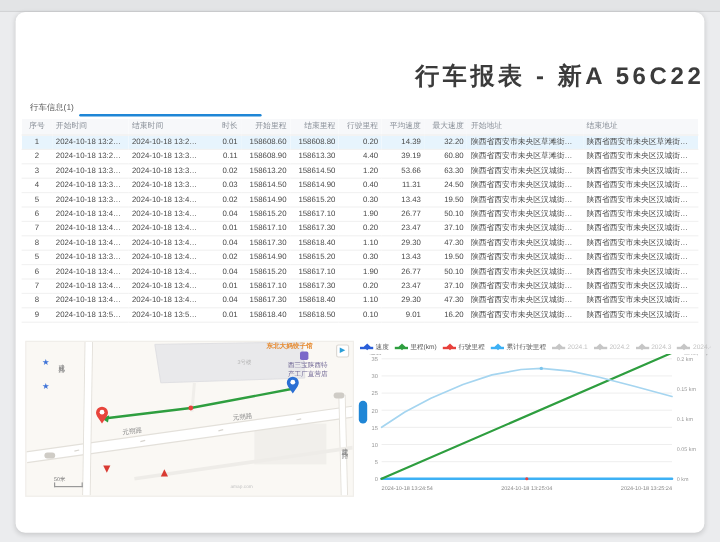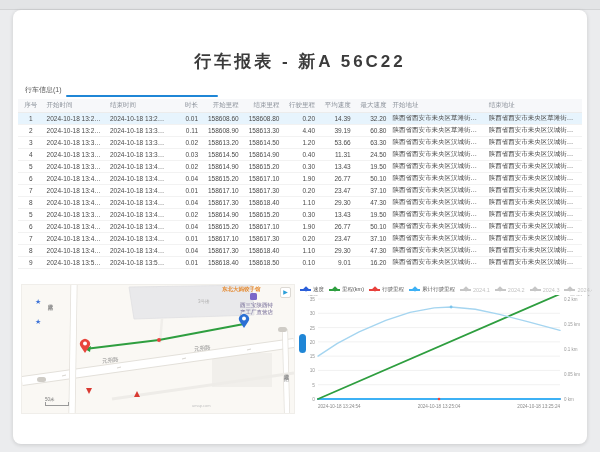--- a/index.html
+++ b/index.html
@@ -2,21 +2,21 @@
 <html><head>
 <meta charset="utf-8">
 <style>
   html,body{margin:0;padding:0;}
   .stage{position:relative;width:600px;height:452px;background:#ebecee;overflow:hidden;
          font-family:"Liberation Sans","DejaVu Sans",sans-serif;}
   .topstrip{position:absolute;top:0;left:0;right:0;height:9px;background:#e3e4e6;}
   .topline{position:absolute;top:9px;left:0;right:0;height:1px;background:#d2d3d5;}
   .card{position:absolute;left:13px;top:10px;width:574px;height:434px;background:#ffffff;
         border-radius:8px;box-shadow:0 1px 4px rgba(0,0,0,.14);}
-  .title{position:absolute;top:40px;left:0;width:100%;text-align:center;font-size:17px;
+  .title{position:absolute;top:40px;left:0;width:100%;text-align:right;font-size:20px;
          font-weight:bold;color:#3b3b3b;letter-spacing:3px;}
   .tab{position:absolute;left:12px;top:75px;font-size:7px;color:#5a5a5a;cursor:pointer;}
   .tab-ink{position:absolute;left:53px;top:85px;width:152px;height:2px;background:#1f86d6;border-radius:1px;}
   .tablewrap{position:absolute;left:5px;right:5px;top:89px;}
   table{width:100%;border-collapse:collapse;table-layout:fixed;font-size:6.5px;color:#4a4a4a;}
   th{background:#f7f8fa;color:#8a9099;font-weight:normal;height:13px;padding:0 3px;text-align:left;
      border-bottom:1px solid #ececec;white-space:nowrap;overflow:hidden;}
   td{height:11px;padding:0 3px;border-bottom:1px solid #f2f2f2;white-space:nowrap;overflow:hidden;
      text-overflow:ellipsis;}
   tr.hl td{background:#e7f4fd;}

